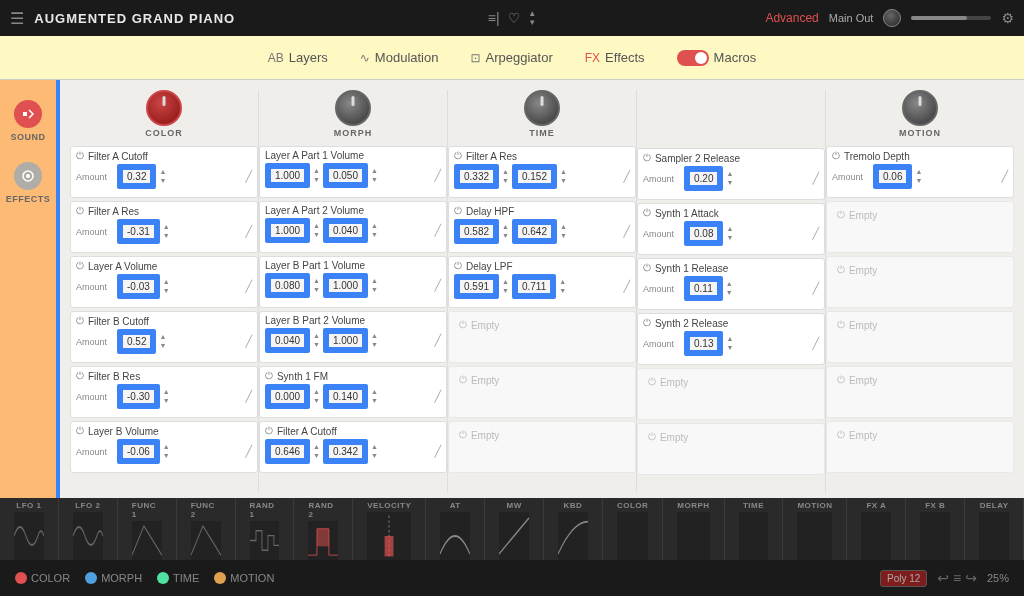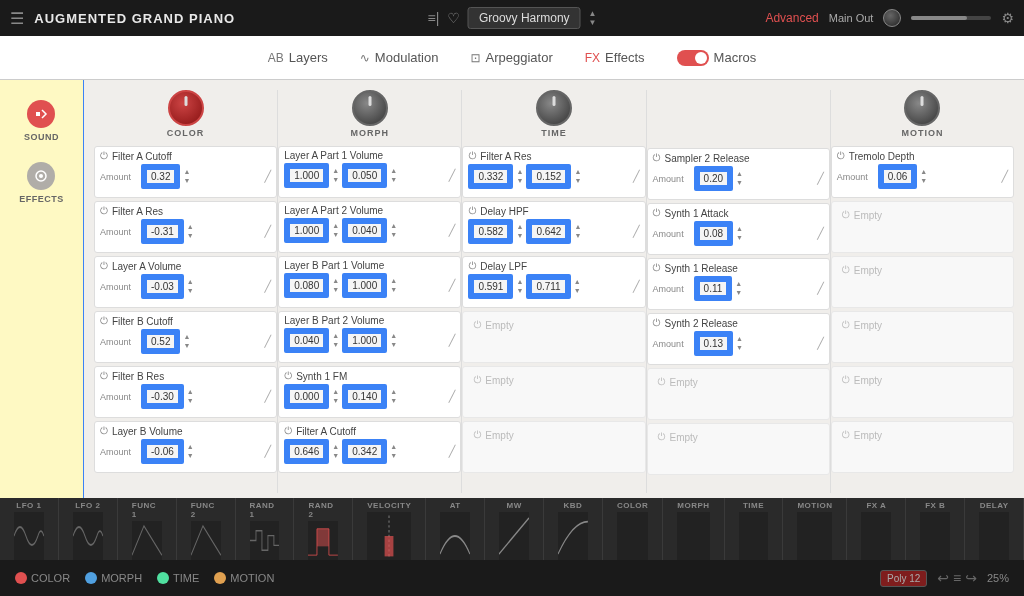--- a/index.html
+++ b/index.html
@@ -96,21 +96,21 @@
     }
     .arrow-btn {
       font-size: 8px;
       color: #888;
       cursor: pointer;
       line-height: 1;
     }
 
     
     .tab-nav {
-      background: #ffffff;
+      background: #fef9c3;
       height: 44px;
       display: flex;
       align-items: center;
       justify-content: center;
       gap: 4px;
       border-bottom: 1px solid #ccc;
     }
     .tab-item {
       display: flex;
       align-items: center;
@@ -151,28 +151,28 @@
 
     
     .main-content {
       background: #f0eeeb;
       display: flex;
       height: calc(596px - 36px - 44px - 62px - 36px);
     }
 
     
     .sidebar {
-      width: 84px;
-      background: #fef9c3;
+      width: 60px;
+      background: #fdba74;
       display: flex;
       flex-direction: column;
       align-items: center;
       padding-top: 20px;
       gap: 20px;
-      border-right: 1px solid #3b82f6;
+      border-right: 4px solid #3b82f6;
     }
     .sidebar-item {
       display: flex;
       flex-direction: column;
       align-items: center;
       gap: 4px;
       cursor: pointer;
     }
     .sidebar-icon {
       width: 28px;
@@ -437,21 +437,20 @@
 </head>
 <body>
 
 <div class="top-bar">
   <span style="font-size:16px; color:#888; cursor:pointer;">☰</span>
   <span class="top-bar-title">AUGMENTED GRAND PIANO</span>
 
   <div class="top-bar-center">
     <span style="color:#888; font-size:14px; cursor:pointer;">≡|</span>
     <span style="color:#888; font-size:14px; cursor:pointer;">♡</span>
-    <div class="preset-name">Groovy Harmony</div>
     <div class="arrow-btns">
       <span class="arrow-btn">▲</span>
       <span class="arrow-btn">▼</span>
     </div>
   </div>
 
   <div class="top-bar-right">
     <button class="advanced-btn">Advanced</button>
     <span class="main-out-label">Main Out</span>
     <div class="volume-knob-small"></div>

